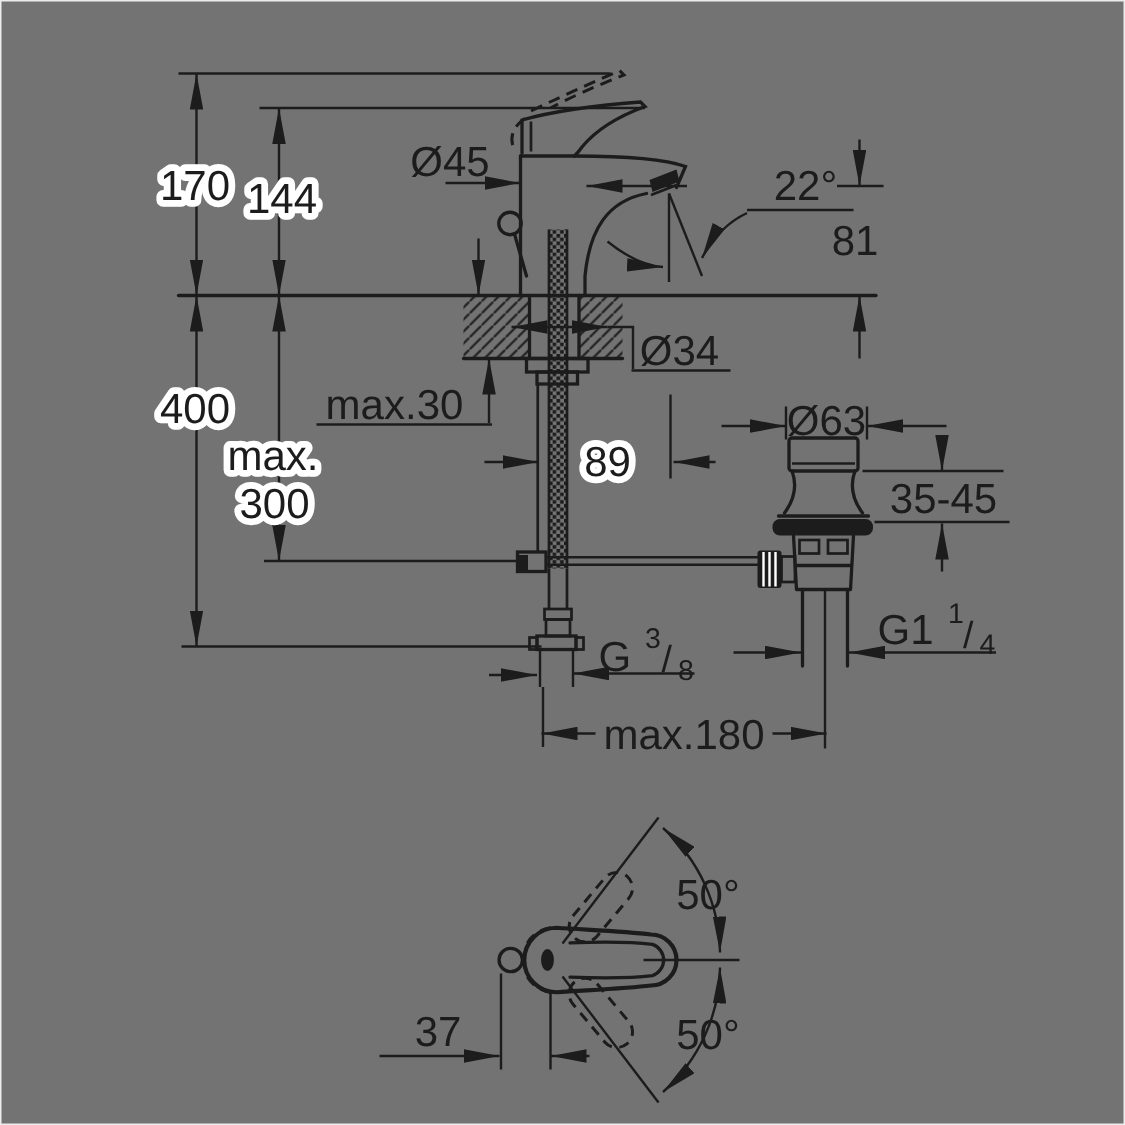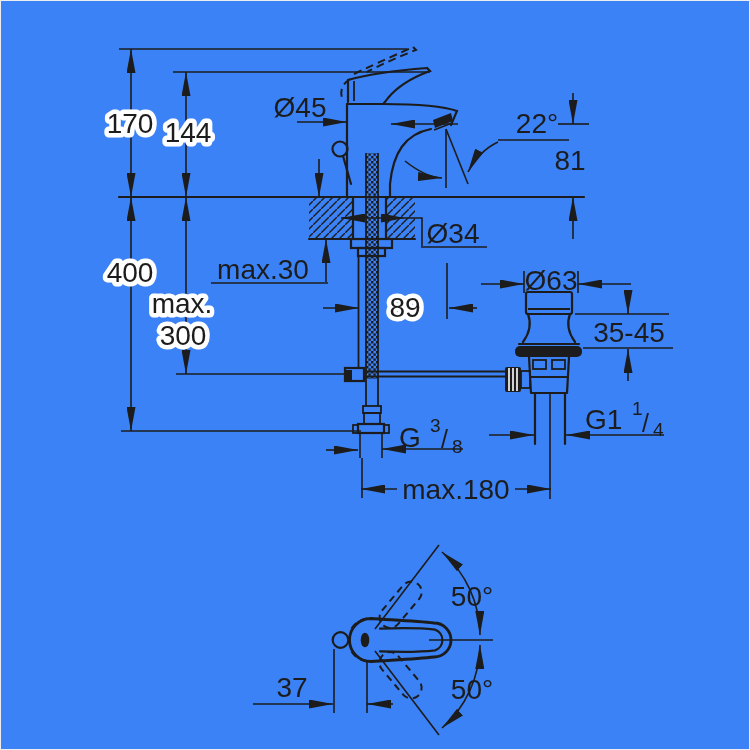--- a/index.html
+++ b/index.html
@@ -1,17 +1,17 @@
 <!DOCTYPE html>
 <html><head>
 <meta charset="utf-8">
 <style>
   html,body{margin:0;padding:0;background:#ffffff;}
   .canvas{
-    position:relative;width:750px;height:750px;background:#3b82f6;
+    position:relative;width:750px;height:750px;background:#737373;
     border:1px solid #ededed;box-sizing:border-box;
     font-family:"Liberation Sans", sans-serif;
   }
   svg{display:block;}
   .ln{stroke:#1c1c1c;stroke-width:1.6;fill:none;}
   .part{stroke:#1c1c1c;stroke-width:2.2;fill:none;stroke-linecap:round;}
   .part-thin{stroke:#1c1c1c;stroke-width:1.8;fill:none;}
   .part-bold{stroke:#1c1c1c;stroke-width:2.8;fill:none;}
   .dash{stroke:#1c1c1c;stroke-width:2;fill:none;stroke-dasharray:8 5;}
   .dash2{stroke:#1c1c1c;stroke-width:2;fill:none;stroke-dasharray:7 5;}

